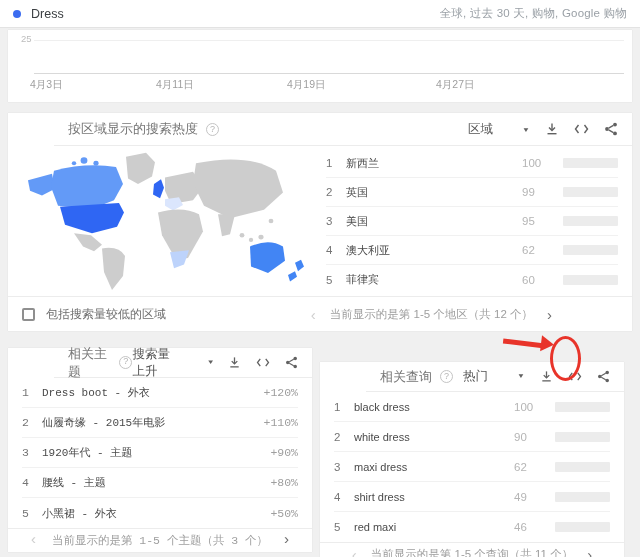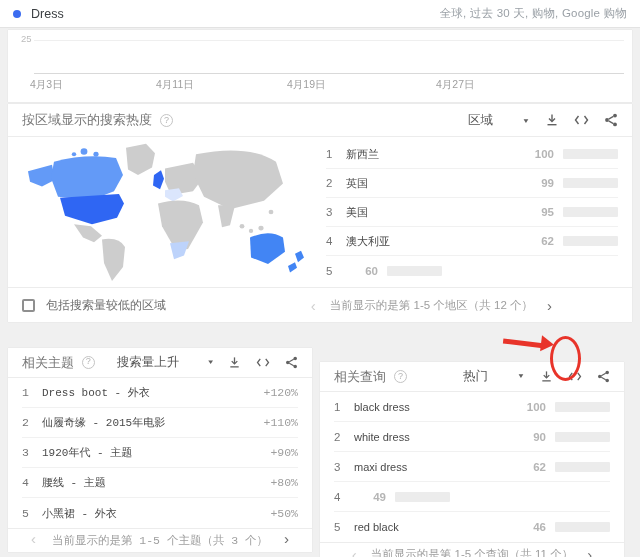--- a/index.html
+++ b/index.html
@@ -6,21 +6,21 @@
     --bar:#4285f4; --bar-track:#ececec; --annotation:#e8342a;
     --map-land:#cdcdcd; --map-high:#2f66f3; --map-mid:#639af7; --map-low:#bdd3fb;
   }
   *{margin:0;padding:0;box-sizing:border-box;}
   html,body{width:640px;height:557px;}
   body{
     position:relative;background:#f0f0f0;overflow:hidden;
     font-family:"Liberation Sans","DejaVu Sans",sans-serif;
     -webkit-font-smoothing:antialiased;
   }
-  .card{position:absolute;background:#fff;box-shadow:0 0 1px rgba(0,0,0,.12);}
+  .card{position:absolute;background:#fff;box-shadow:0 0 1px rgba(0,0,0,.12);padding-left:46px;}
   
   .topbar{position:absolute;left:0;top:0;width:640px;height:28px;background:#fff;
     border-bottom:1px solid #e3e3e3;display:flex;align-items:center;padding:0 13px;}
   .term-dot{width:8px;height:8px;border-radius:50%;background:#3b6cf0;flex:0 0 auto;}
   .term-label{margin-left:10px;font-size:12.5px;color:#3c4043;}
   .topbar-filters{margin-left:auto;font-size:11.5px;color:#9aa0a6;letter-spacing:.2px;}
   
   .chart-card{left:8px;top:30px;width:624px;height:72px;}
   .ytick{position:absolute;left:13px;top:3px;font-size:9.5px;color:#bdbdbd;}
   .gridline{position:absolute;left:26px;right:8px;top:10px;border-top:1px solid #efefef;}
@@ -31,32 +31,32 @@
   .chead{display:flex;align-items:center;padding:0 14px;border-bottom:1px solid #ececec;}
   .ctitle{font-size:13px;color:#757575;}
   .help{width:13px;height:13px;border:1px solid #c4c4c4;border-radius:50%;color:#b5b5b5;
     font-size:9px;line-height:11px;text-align:center;margin-left:8px;flex:0 0 auto;}
   .spacer{flex:1;}
   .menu{display:flex;align-items:center;font-size:12.5px;color:#545454;cursor:pointer;gap:22px;}
   .caret{font-size:8px;color:#616161;margin-left:7px;transform:scaleY(.8);}
   .hicon{margin-left:15px;display:flex;align-items:center;cursor:pointer;}
   .hicon svg{display:block;}
   
-  .region-card{left:8px;top:104px;width:624px;height:218px;}
+  .region-card{left:8px;top:113px;width:624px;height:218px;}
   .region-card .chead{height:33px;}
   .region-body{position:absolute;left:0;top:33px;right:0;height:150px;}
   .map{position:absolute;left:10px;top:4px;width:300px;height:142px;}
   .rlist{position:absolute;left:318px;top:3px;right:14px;}
   
   .rowlist .row{display:flex;align-items:center;border-bottom:1px solid #f1f1f1;}
   .rowlist .row:last-child{border-bottom:none;}
   .rlist .row{height:29px;}
   .rank{width:20px;font-size:11.5px;color:#757575;flex:0 0 auto;}
   .rlabel{flex:1;font-size:11px;color:#4a4a4a;white-space:nowrap;overflow:hidden;}
-  .rvalue{width:32px;text-align:right;font-size:11.5px;color:#b5b5b5;margin-right:9px;flex:0 0 auto;font-weight:bold;}
+  .rvalue{width:32px;font-size:11.5px;color:#b5b5b5;margin-right:9px;flex:0 0 auto;}
   .btrack{width:55px;height:10px;background:var(--bar-track);border-radius:1px;flex:0 0 auto;overflow:hidden;}
   .bfill{height:100%;background:var(--bar);}
   
   .region-foot{position:absolute;left:0;bottom:0;right:0;height:35px;border-top:1px solid #ececec;
     display:flex;align-items:center;padding:0 14px;}
   .checkbox{width:13px;height:13px;border:2px solid #8f8f8f;border-radius:2px;background:#fff;flex:0 0 auto;}
   .cb-label{margin-left:11px;font-size:12px;color:#6e6e6e;}
   .pager{display:flex;align-items:center;}
   .region-foot .pager{margin-left:auto;margin-right:52px;}
   .pv-left{font-size:15px;color:#cfcfcf;padding:0 14px;cursor:pointer;}
@@ -197,20 +197,21 @@
 
         <div class="row">
           <span class="rank">4</span>
           <span class="rlabel">澳大利亚</span>
           <span class="rvalue">62</span>
           <span class="btrack"><span class="bfill" style="width: 62%;"></span></span>
         </div>
 
         <div class="row">
           <span class="rank">5</span>
+          <span class="rlabel">菲律宾</span>
           <span class="rvalue">60</span>
           <span class="btrack"><span class="bfill" style="width: 60%;"></span></span>
         </div>
       </div>
   </div>
   <div class="region-foot">
     <span class="checkbox"></span>
     <span class="cb-label">包括搜索量较低的区域</span>
     <span class="pager">
       <span class="pv-left">‹</span>
@@ -345,27 +346,28 @@
 
       <div class="row">
         <span class="rank">3</span>
         <span class="rlabel">maxi dress</span>
         <span class="rvalue">62</span>
         <span class="btrack"><span class="bfill" style="width: 62%;"></span></span>
       </div>
 
       <div class="row">
         <span class="rank">4</span>
+        <span class="rlabel">shirt dress</span>
         <span class="rvalue">49</span>
         <span class="btrack"><span class="bfill" style="width: 49%;"></span></span>
       </div>
 
       <div class="row">
         <span class="rank">5</span>
-        <span class="rlabel">red black</span>
+        <span class="rlabel">red maxi</span>
         <span class="rvalue">46</span>
         <span class="btrack"><span class="bfill" style="width: 46%;"></span></span>
       </div>
     </div>
   <div class="foot">
     <span class="pager">
       <span class="pv-left">‹</span>
       <span class="ptext">当前显示的是第 1-5 个查询（共 11 个）</span>
       <span class="pv-right">›</span>
     </span>

